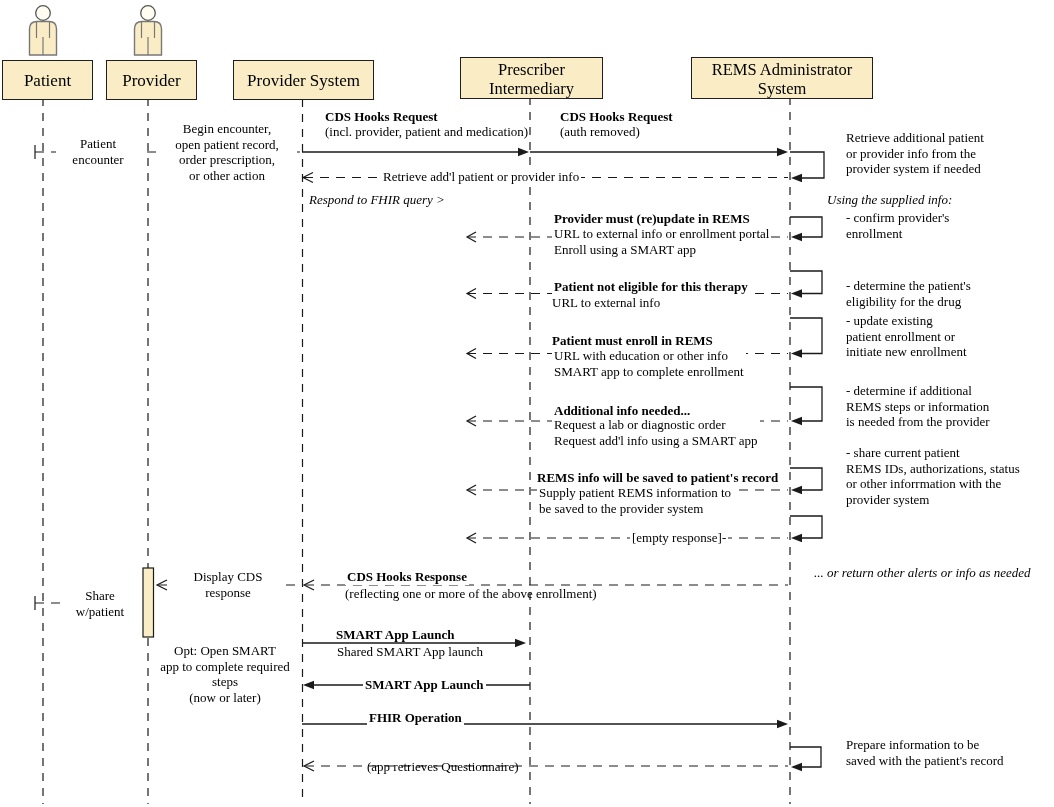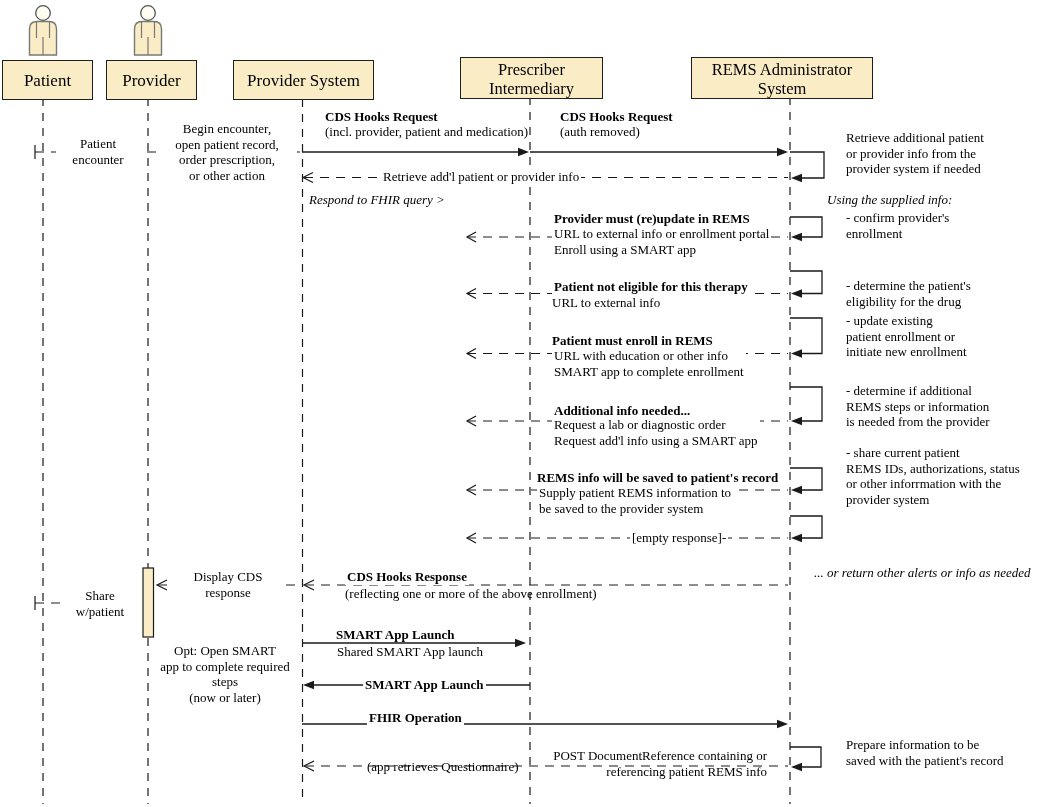--- a/index.html
+++ b/index.html
@@ -261,16 +261,14 @@
   <div class="lbl" style="left:345px;top:586px;">(reflecting one or more of the above enrollment)</div>
 
   <div class="lbl b" style="left:336px;top:627px;">SMART App Launch</div>
   <div class="lbl" style="left:337px;top:644px;">Shared SMART App launch</div>
 
   <div class="lbl b bg" style="left:363px;top:677px;">SMART App Launch</div>
 
   <div class="lbl b bg" style="left:367px;top:710px;">FHIR Operation</div>
   <div class="lbl" style="left:367px;top:726px;margin-top:33px;">(app retrieves Questionnaire)</div>
 
-  <div class="lbl r" style="left:545px;top:748px;width:222px;">POST DocumentReference containing or
-referencing patient REMS info</div>
 
 </div>
 
 </body></html>

